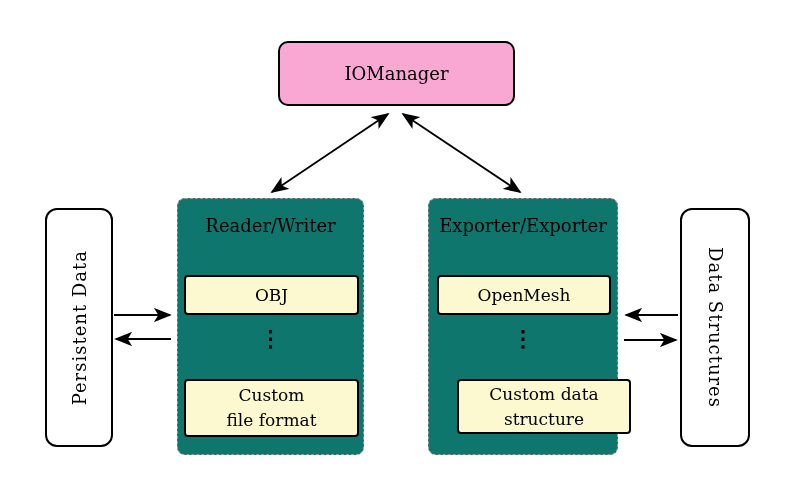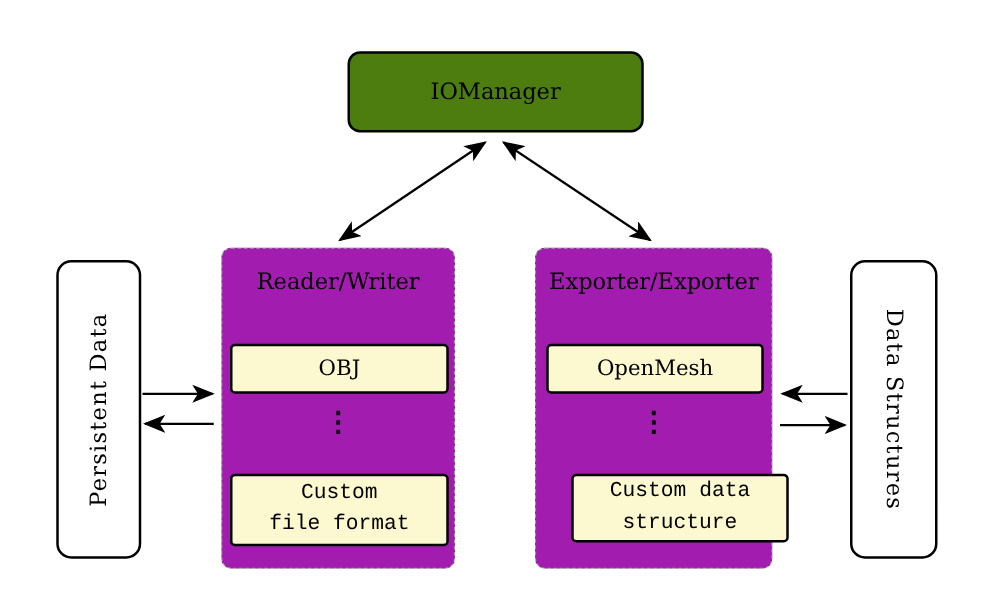--- a/index.html
+++ b/index.html
@@ -18,37 +18,37 @@
   }
   .arrows-layer {
     position: absolute;
     left: 0; top: 0;
     width: 800px; height: 489px;
     pointer-events: none;
   }
   .node {
     position: absolute;
     box-sizing: border-box;
-    background: #4d7c0f;
+    background: #f9a8d4;
     border: 2.5px solid #000000;
     border-radius: 10px;
     display: flex;
     align-items: center;
     justify-content: center;
     text-align: center;
     font-size: 18px;
   }
   .node-iomanager {
     left: 278px; top: 41px;
     width: 237px; height: 65px;
   }
   .group {
     position: absolute;
     box-sizing: border-box;
-    background: #a21caf;
+    background: #0f766e;
     border: 1.6px dashed #9c9c9c;
     border-radius: 8px;
   }
   .group-left  { left: 177px; top: 198px; width: 187px; height: 257px; }
   .group-right { left: 428px; top: 198px; width: 190px; height: 257px; }
   .group-label {
     position: absolute;
     left: 0; right: 0;
     top: 16px;
     text-align: center;
@@ -62,21 +62,21 @@
     border-radius: 4px;
     display: flex;
     align-items: center;
     justify-content: center;
     text-align: center;
     font-size: 17px;
     line-height: 1.45;
     white-space: pre-line;
   }
   .inner-top    { left: 6px; top: 76px;  width: 175px; height: 40px; }
-  .inner-bottom { left: 6px; top: 180px; width: 175px; height: 58px; font-family: Liberation Mono, monospace; }
+  .inner-bottom { left: 6px; top: 180px; width: 175px; height: 58px; }
   .group-right .inner-top    { left: 8px; width: 174px; }
   .group-right .inner-bottom { left: 8px; width: 174px; height: 55px; margin-left: 20px; }
   .ellipsis {
     position: absolute;
     left: 0; right: 0;
     top: 126px;
     text-align: center;
     font-size: 22px;
     font-weight: bold;
     letter-spacing: 0;

